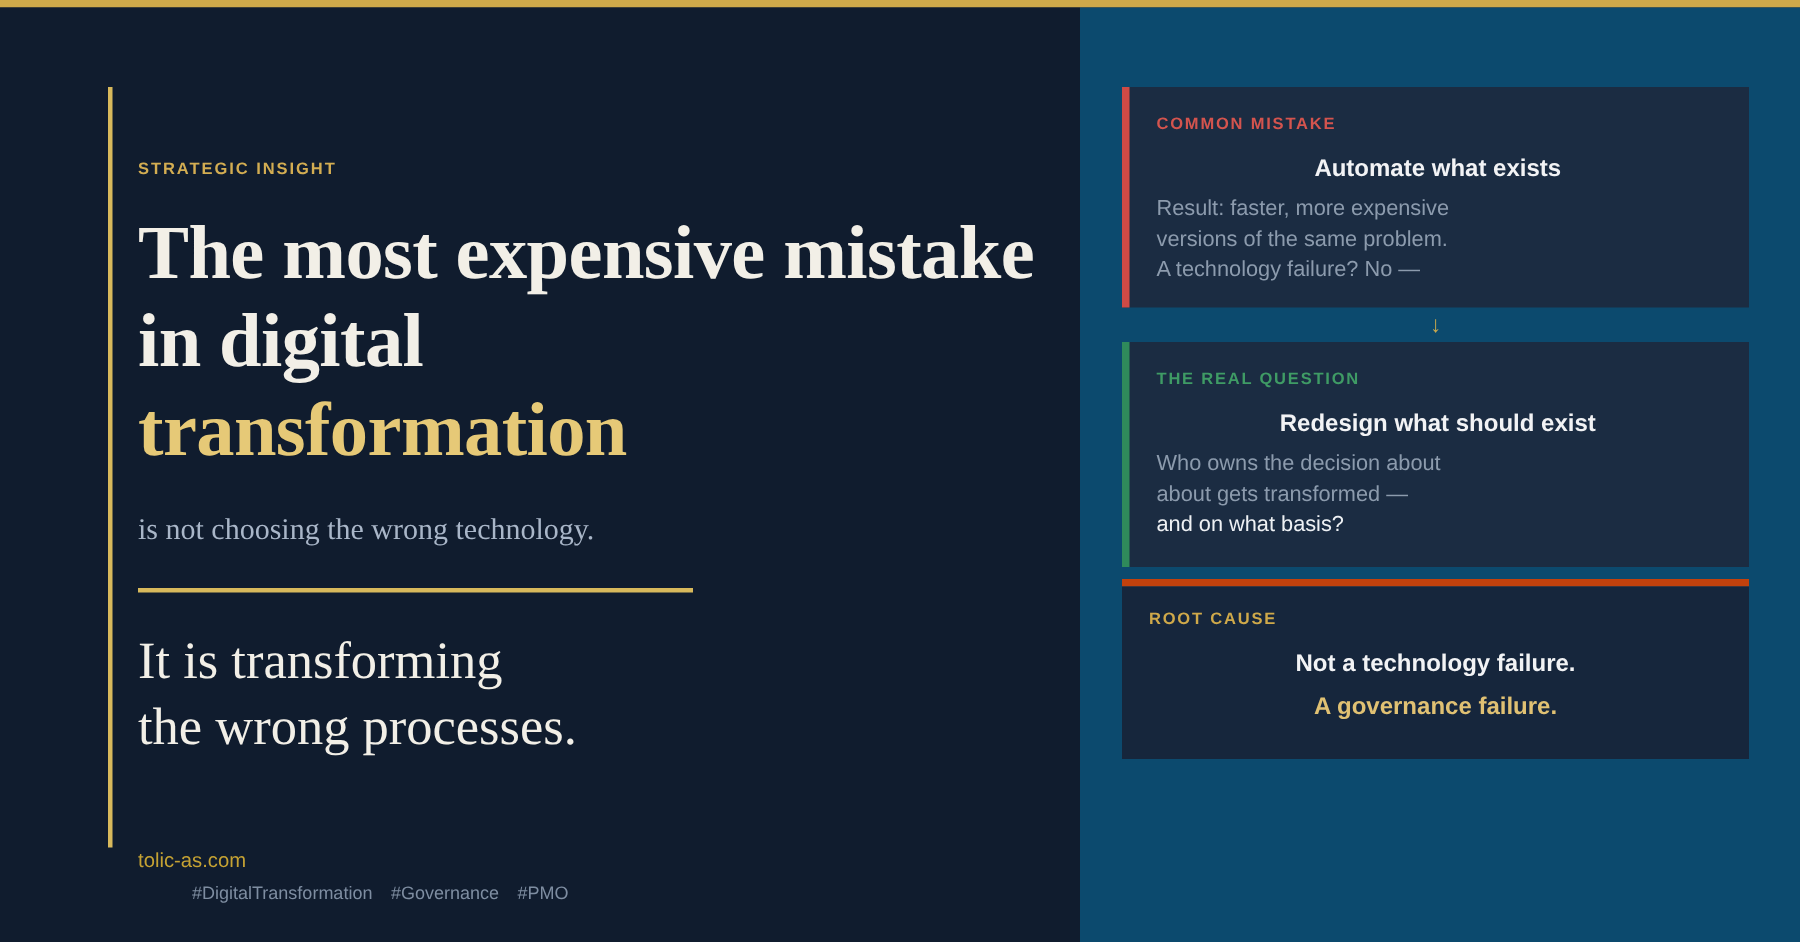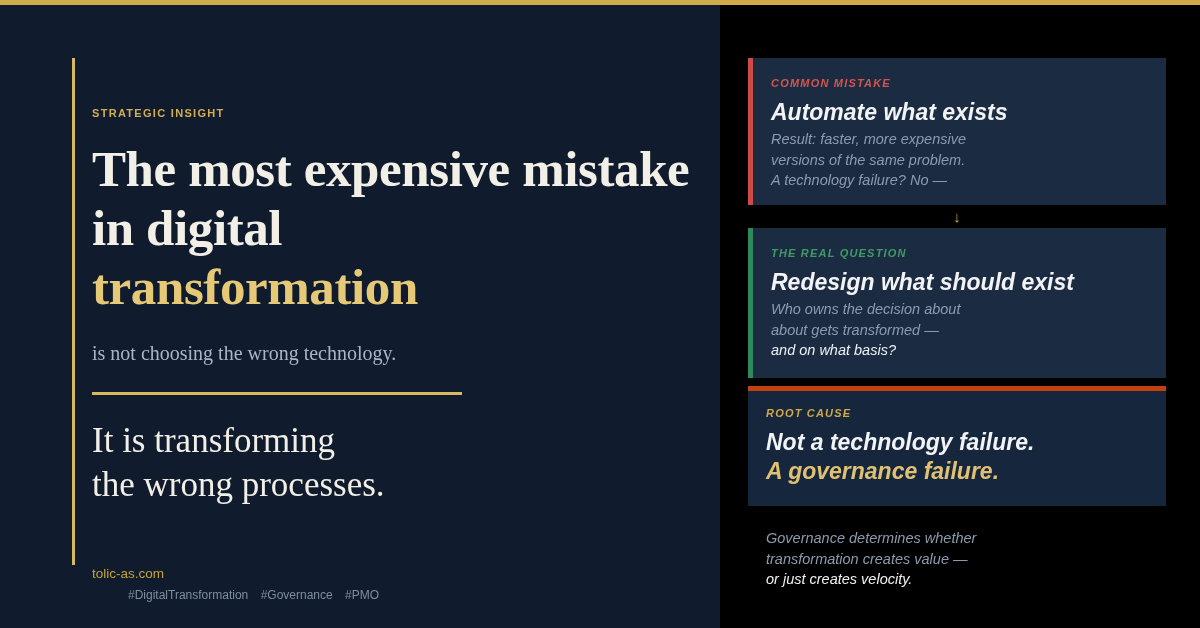--- a/index.html
+++ b/index.html
@@ -59,22 +59,21 @@
     font-size:13.5px; color:#c5a233; line-height:18px;
   }
   .footer-tags {
     font-size:12px; color:#7e8da1; line-height:18px; margin-top:3px;margin-left:36px;
   }
   .footer-tags span { margin-right:9px; }
 
   
   .side {
     position:absolute; left:720px; top:5px; width:480px; height:623px;
-    background:#000000;
-    font-style:italic;
+    background:#0c4a6e;
   }
 
   .card {
     position:absolute; left:28px; width:418px;
     background:#1b2c42;
     padding:18px 20px 18px 18px;
   }
   .card.bar-left { border-left:5px solid #cf4a45; }
   .card.bar-left.green { border-left-color:#2f8a5b; }
 
@@ -92,22 +91,22 @@
 
   .eyebrow {
     font-size:11px; font-weight:bold; letter-spacing:1.2px;
     text-transform:uppercase; line-height:14px; margin-bottom:10px;
   }
   .eyebrow.red { color:#d4544e; }
   .eyebrow.green { color:#3f9b65; }
   .eyebrow.gold { color:#cfa94a; }
 
   .card-title {
-    font-size:23px; font-weight:bold; color:#f2f3f5;
-    line-height:25px; margin-bottom:4px;
+    font-size:16px; font-weight:bold; color:#f2f3f5;
+    line-height:25px; margin-bottom:4px;text-align:center;
   }
   .card-title.gold { color:#e0c173; }
   .card-body { font-size:14.5px; line-height:20.5px; color:#8c9bad; }
   .card-body .bright { color:#eef1f4; }
 
   .arrow {
     position:absolute; left:28px; top:203px; width:418px;
     text-align:center; font-size:15px; color:#c9a84e; line-height:18px;
   }
 </style>
@@ -173,23 +172,16 @@
         <div class="bright">and on what basis?</div>
       </div>
     </div>
 
     <div class="card3">
       <div class="shade">
         <div class="eyebrow gold">ROOT CAUSE</div>
         <div class="card-title">Not a technology failure.</div>
         <div class="card-title gold">A governance failure.</div>
       </div>
-      <div class="outside">
-        <div class="card-body">
-          <div>Governance determines whether</div>
-          <div>transformation creates value —</div>
-          <div class="bright">or just creates velocity.</div>
-        </div>
-      </div>
     </div>
 
   </div>
 </div>
 
 </body></html>

